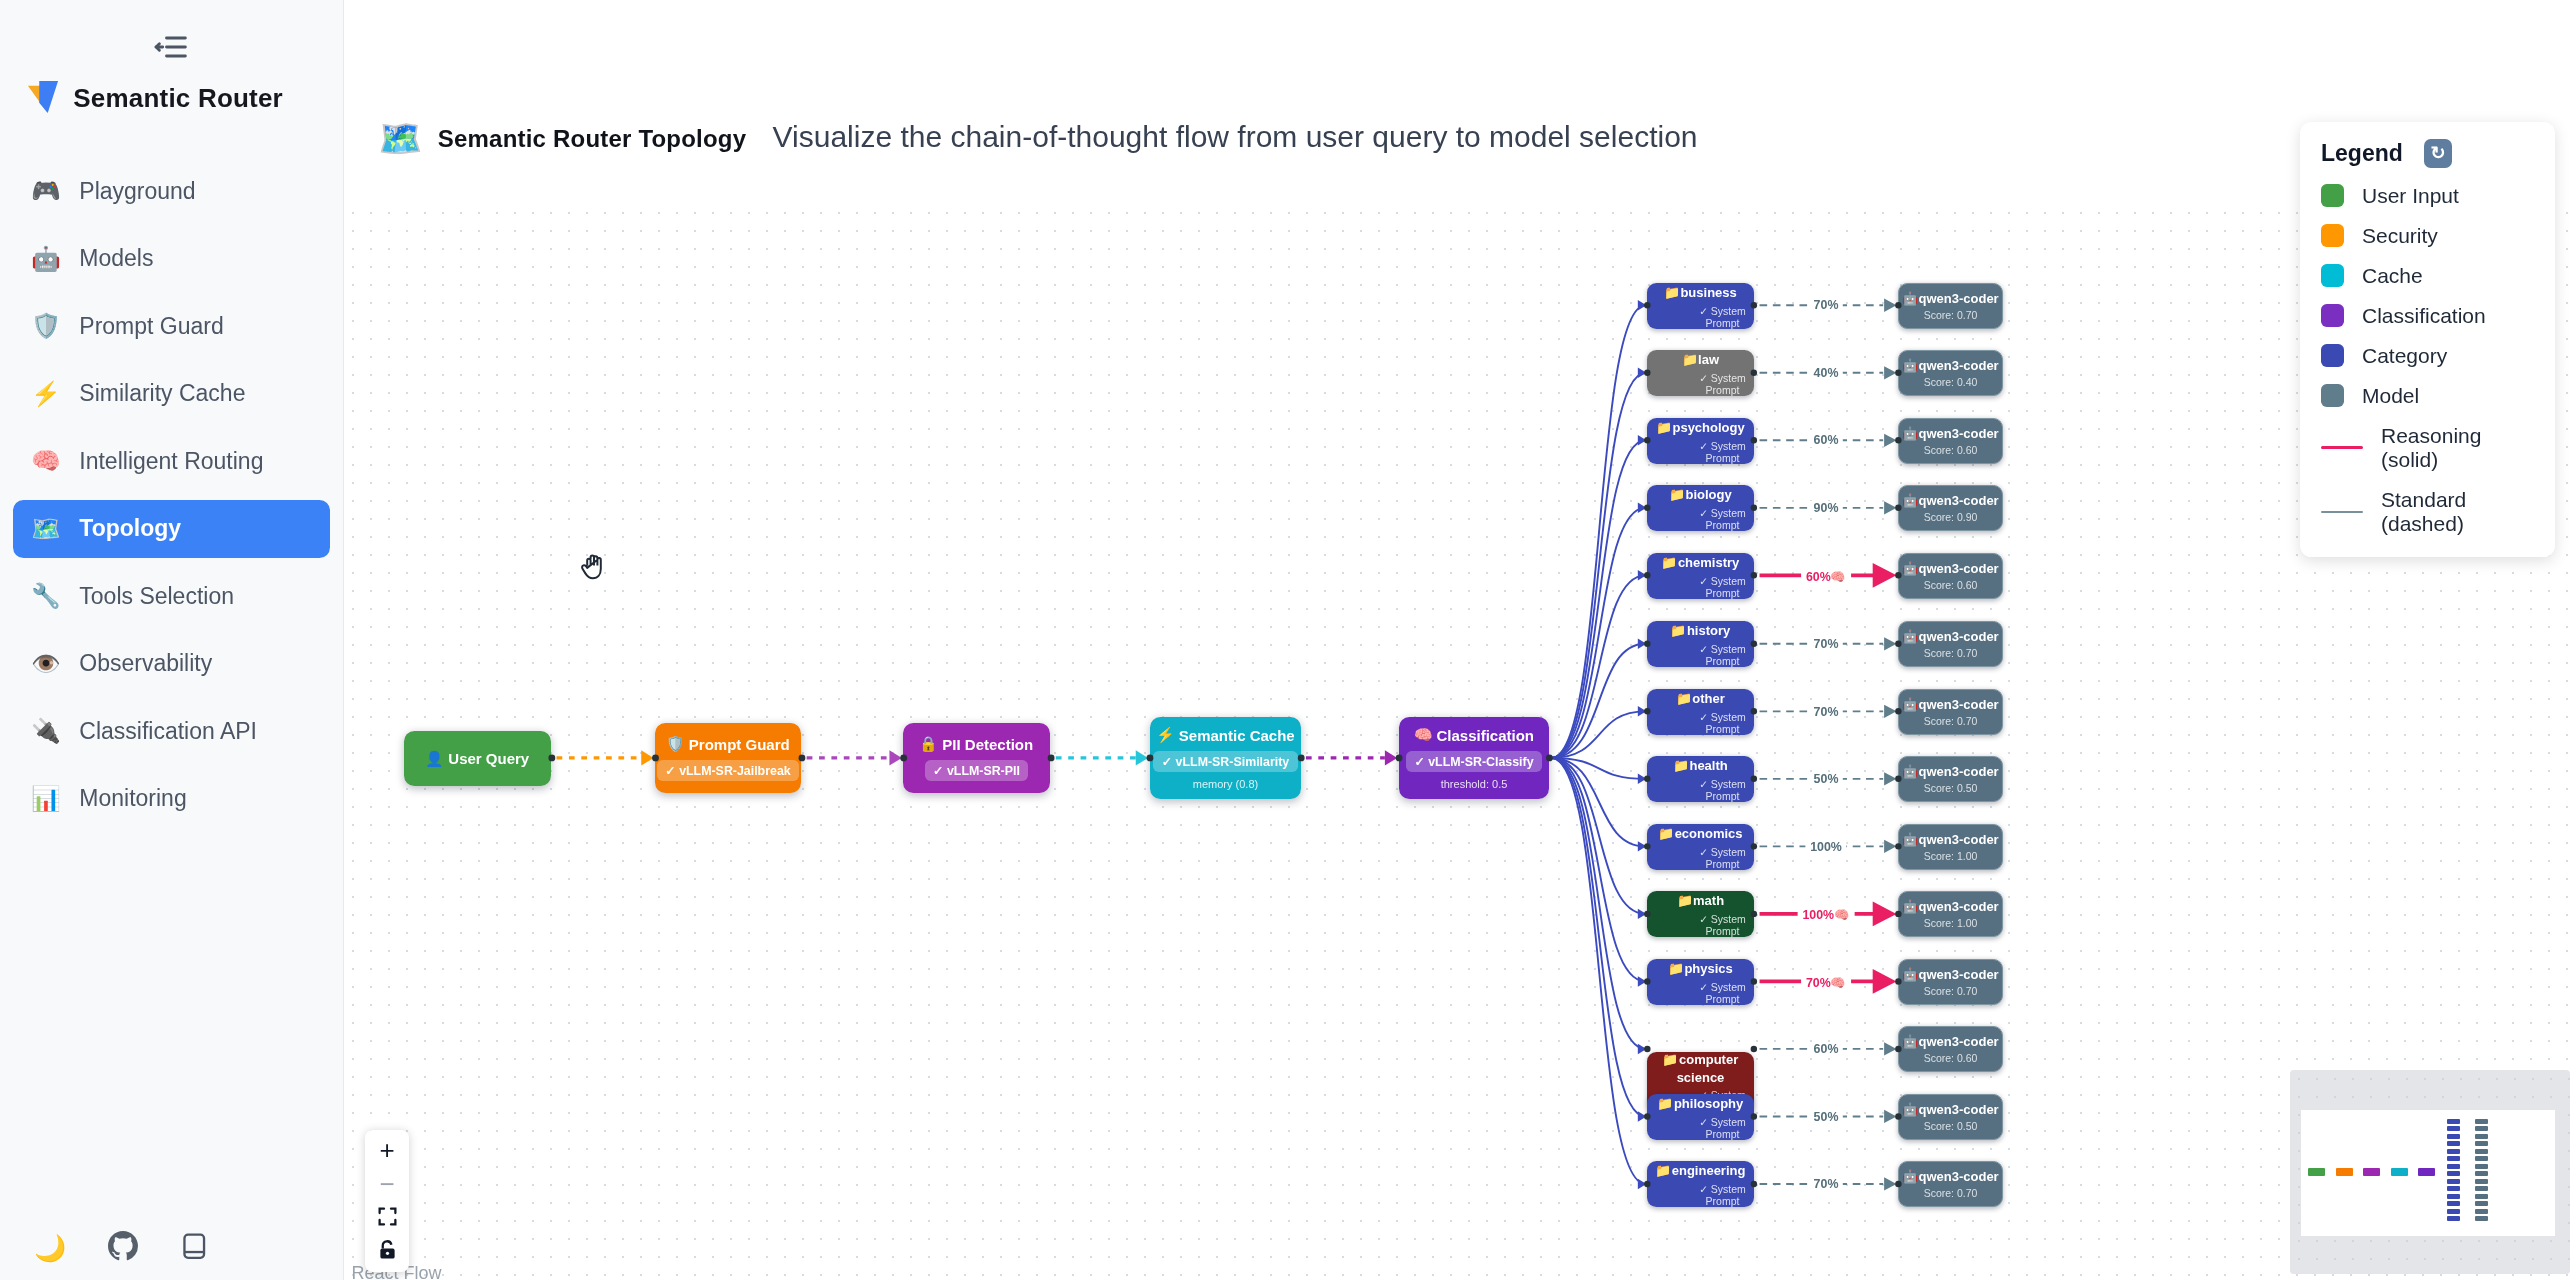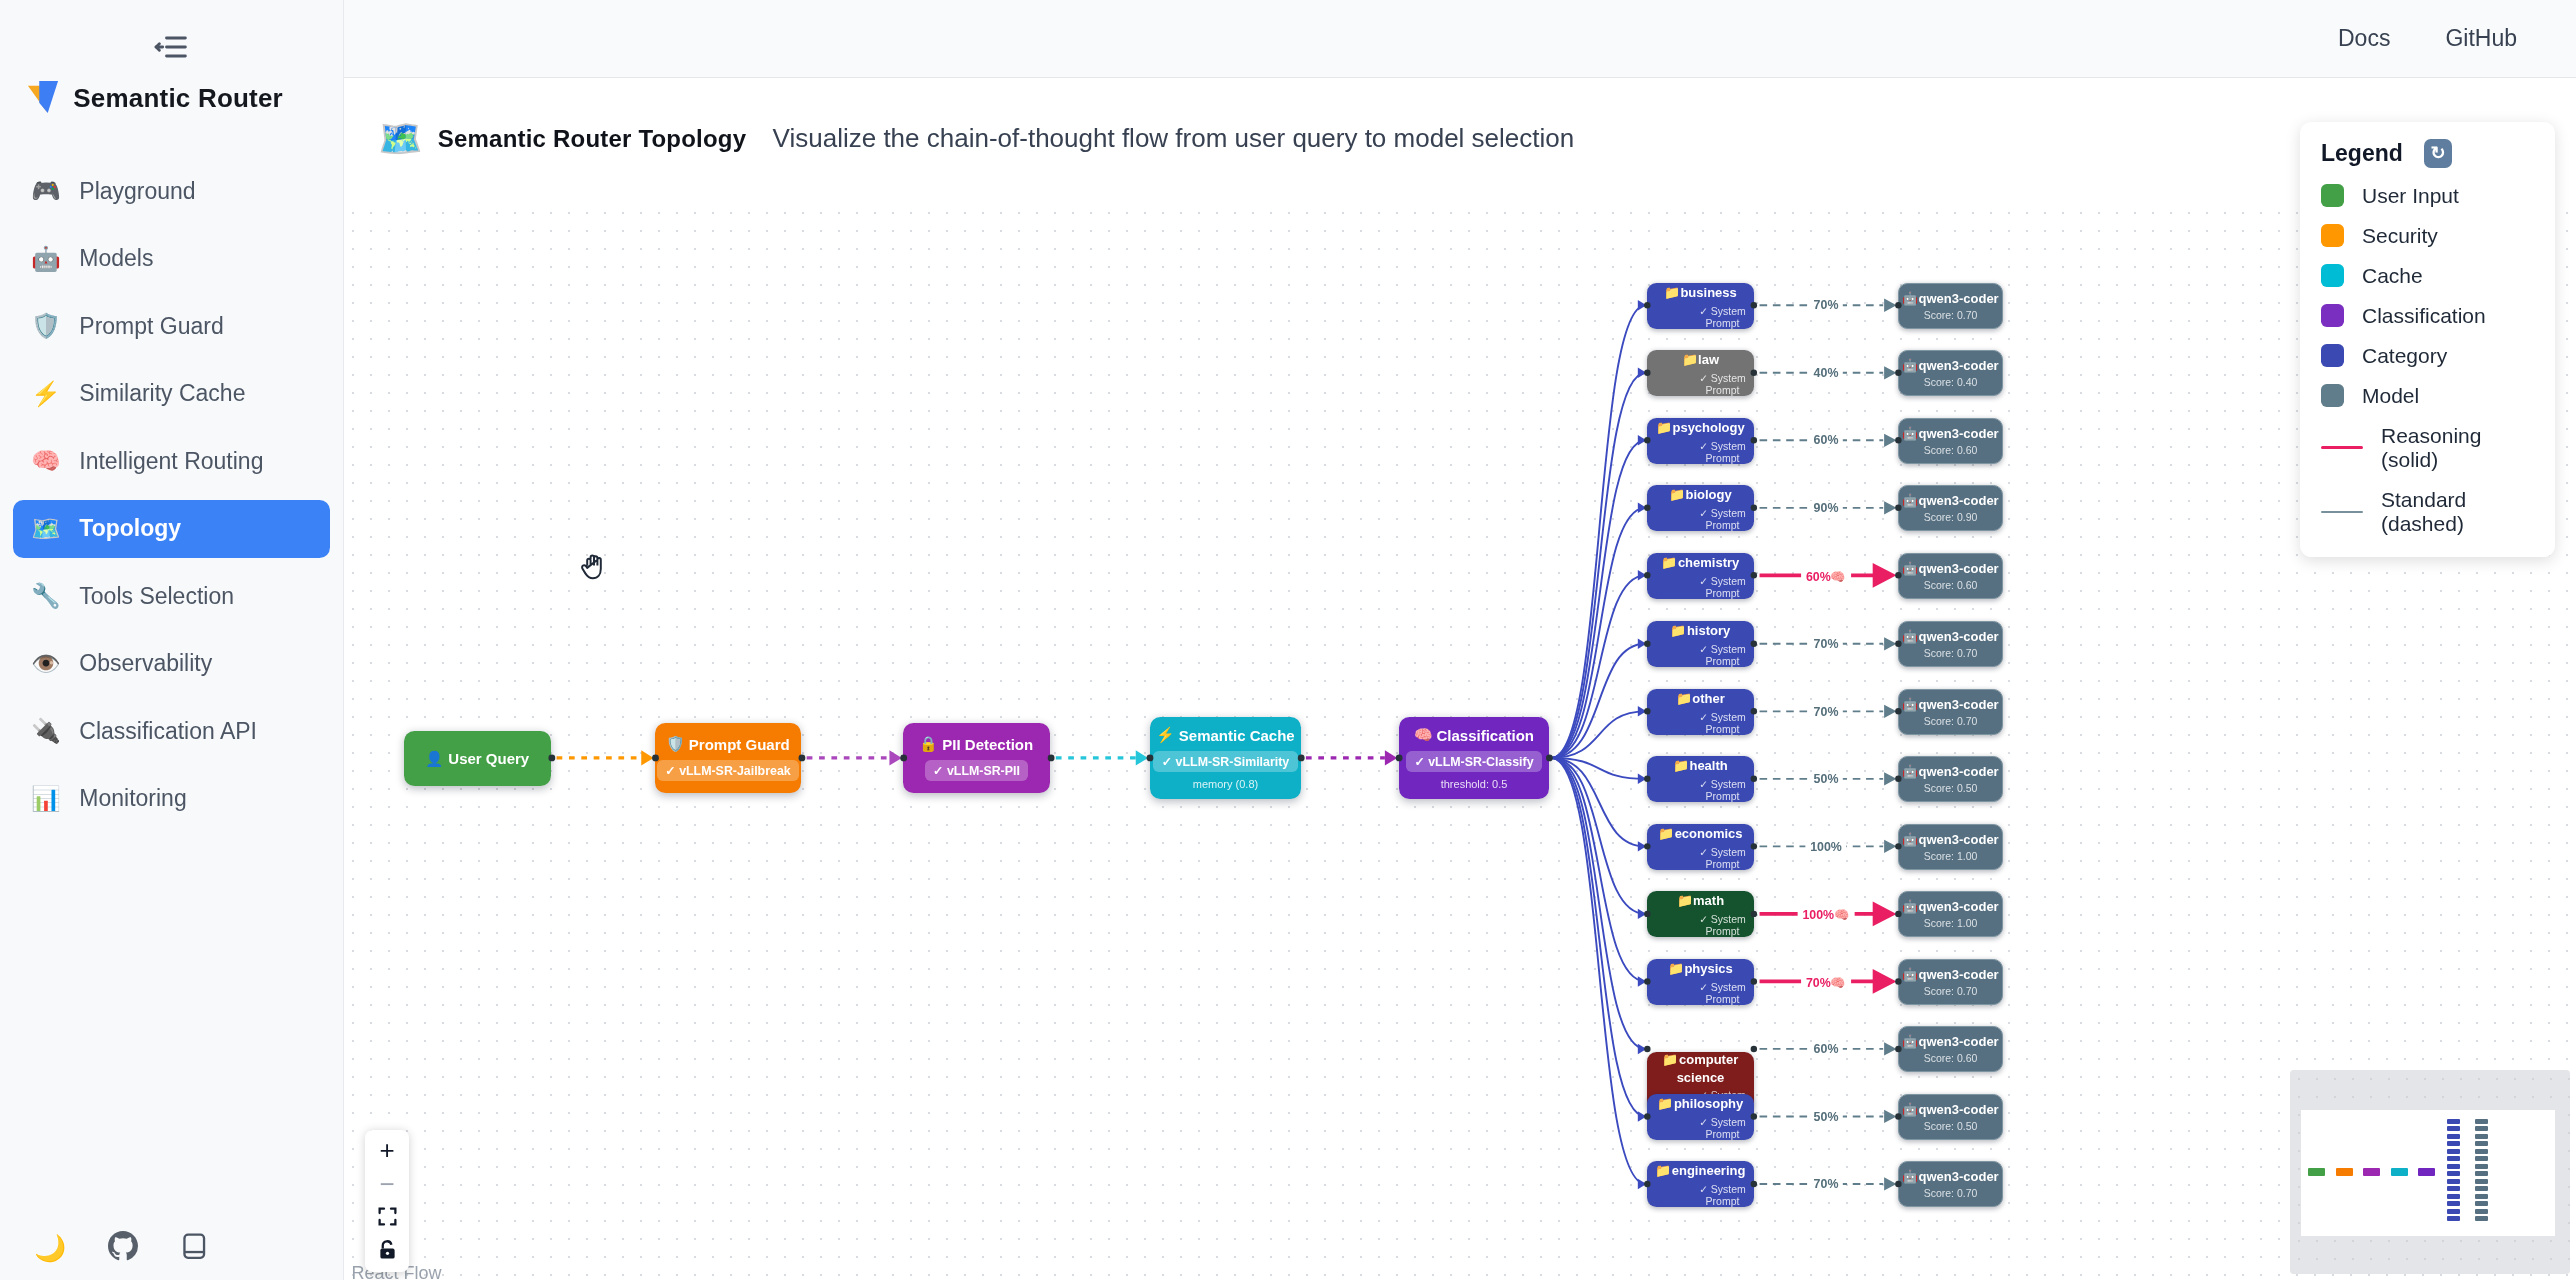--- a/index.html
+++ b/index.html
@@ -43,21 +43,21 @@
   
   .flow { position:absolute; left:344px; top:78px; width:2232px; height:1202px; background:#fff; overflow:hidden; }
   .dots {
     position:absolute; left:0; top:126px; right:0; bottom:0;
     background-image:radial-gradient(circle,#d8dbdf 1.5px,transparent 1.5px);
     background-size:18px 18px;
   }
   .page-head { position:absolute; left:34px; top:36px; display:flex; align-items:baseline; gap:15px; z-index:2; }
   .page-head .map-emoji { font-size:36px; transform:translateY(3.8px); }
   .page-title { font-size:24px; font-weight:bold; color:#10131a; margin:0; letter-spacing:0.2px; }
-  .page-sub { font-size:26px; color:#374151; margin-left:11.4px; }
+  .page-sub { font-size:30px; color:#374151; margin-left:11.4px; }
 
   
   .legend {
     position:absolute; right:21px; top:44px; width:255px;
     background:#fff; border-radius:11.4px; box-shadow:0 3.8px 15px rgba(0,0,0,.13);
     padding:17px 21px 21px; z-index:6;
   }
   .legend-head { display:flex; align-items:center; gap:21px; }
   .legend-title { font-size:23px; font-weight:bold; color:#111827;text-align:right; }
   .legend-refresh {
@@ -210,24 +210,20 @@
         <span>
           <svg width="28.5" height="28.5" viewBox="0 0 32 32" fill="none" stroke="#4b5563" stroke-width="2.6">
               <rect x="5" y="3" width="22" height="26" rx="4"></rect>
               <line x1="5" y1="22.5" x2="27" y2="22.5"></line>
             </svg>
         </span>
       </button>
     </div>
   </aside>
 
-  <header class="topbar">
-    <a>Docs</a>
-    <a>GitHub</a>
-  </header>
 
   <main class="flow">
     <div class="dots"></div>
 
     <div class="page-head">
       <span class="map-emoji">🗺️</span>
       <h1 class="page-title">Semantic Router Topology</h1>
       <span class="page-sub">Visualize the chain-of-thought flow from user query to model selection</span>
     </div>
 

